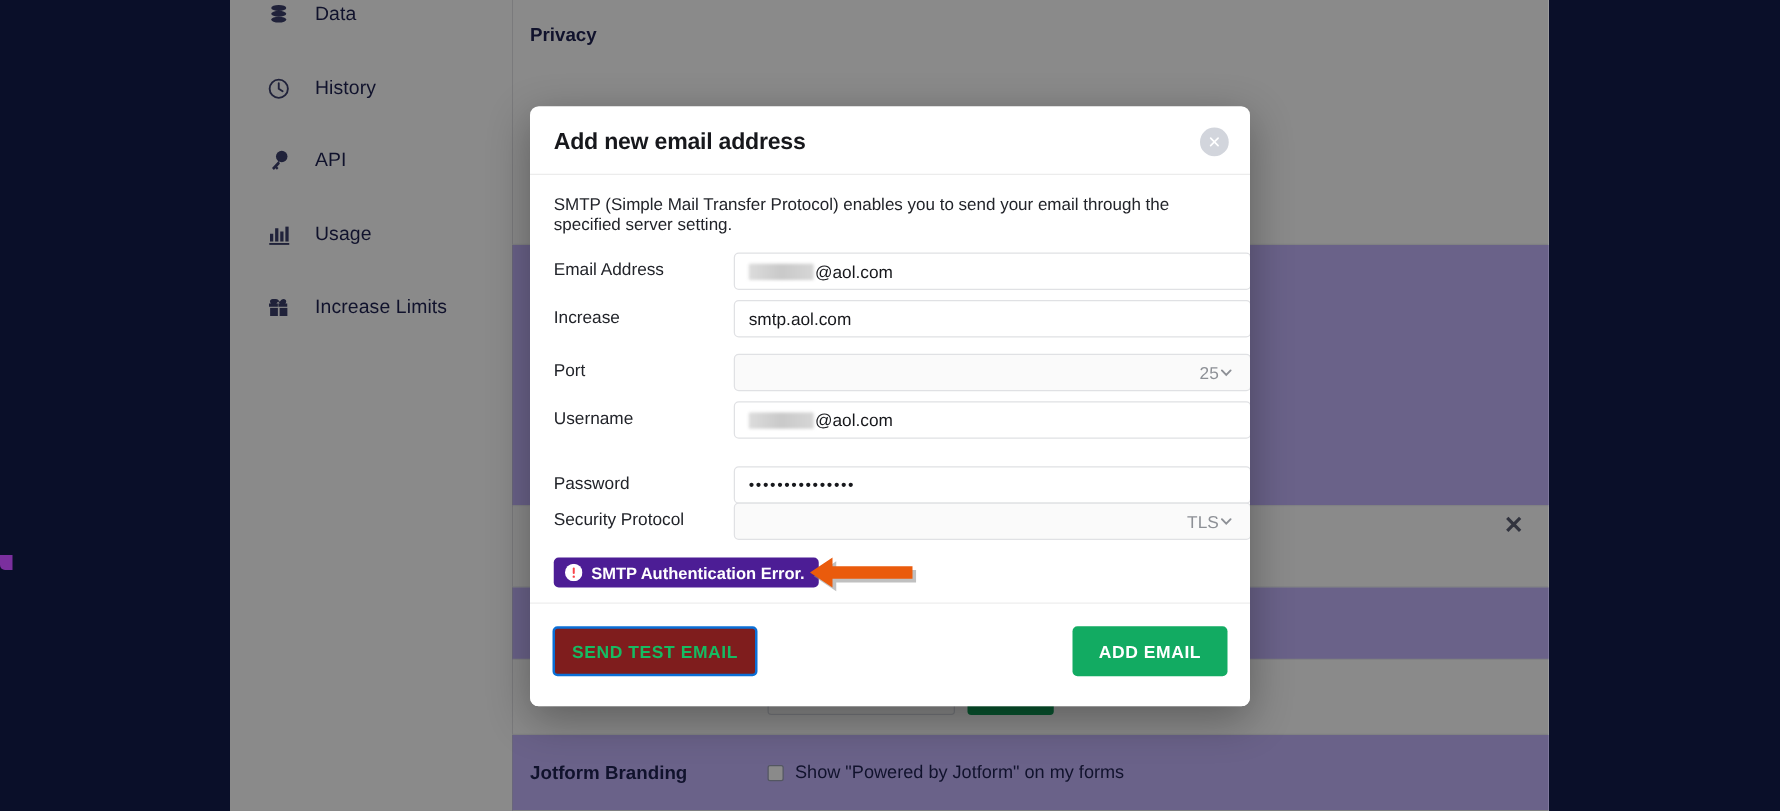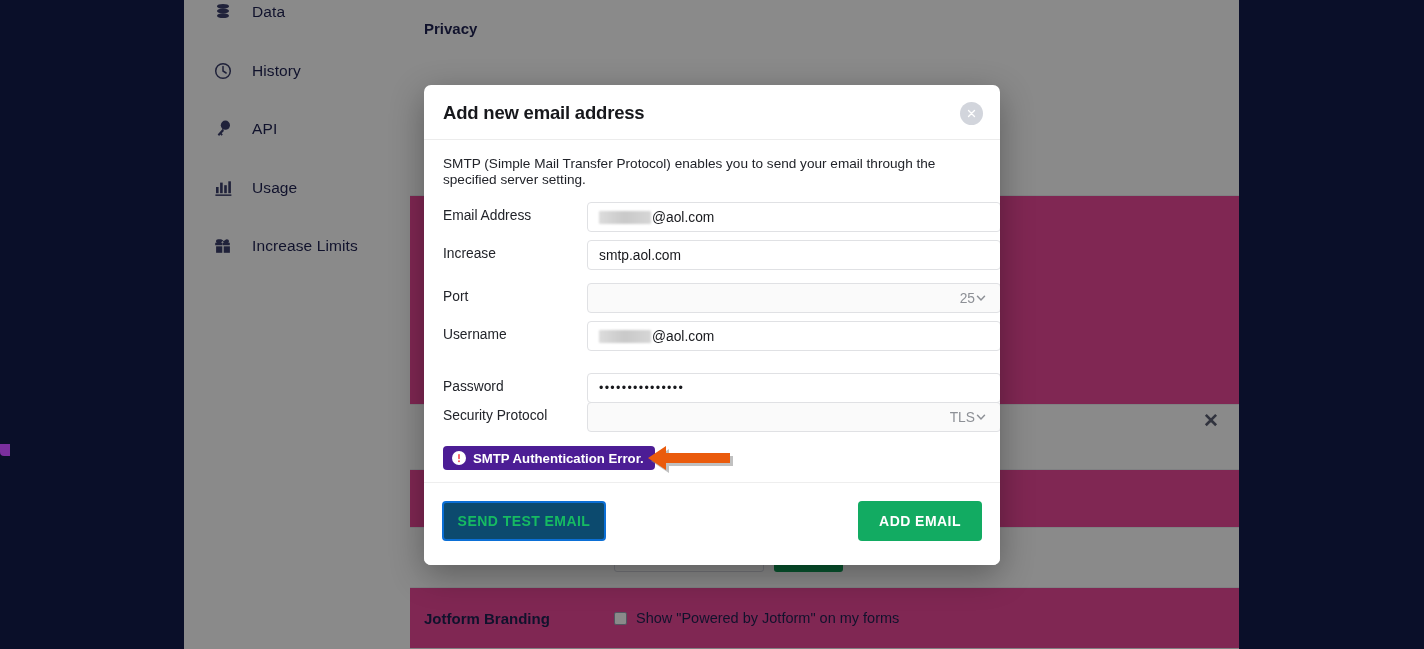--- a/index.html
+++ b/index.html
@@ -32,21 +32,21 @@
   
   .content {
     position: absolute; left: 410px; top: 0; width: 829px; height: 649px;
     background: #ffffff;
   }
   .srow {
     position: absolute; left: 0; width: 829px;
     border-bottom: 1px solid #eceef3;
     background: #ffffff;
   }
-  .srow.alt { background: #ec4899; }
+  .srow.alt { background: #c4b5fd; }
   .srow-title {
     position: absolute; left: 14px; top: 20px;
     font-size: 15px; font-weight: bold; color: #1f2252; white-space: nowrap;
   }
   .srow-body { position: absolute; left: 204px; top: 16px; }
   .cbline { display: flex; align-items: flex-start; gap: 9px; margin-bottom: 11px; }
   .cbox {
     width: 13px; height: 13px; margin-top: 2px; flex: 0 0 13px;
     border: 1px solid #9aa0b4; border-radius: 2px; background: #fff;
   }
@@ -135,21 +135,21 @@
   .arrow { position: absolute; left: 641px; top: 440px; width: 92px; height: 38px; }
 
   
   .modal-foot {
     position: absolute; left: 0; bottom: 0; width: 576px; height: 83px;
     border-top: 1px solid #eeeeee; background: #fff;
   }
   .btn-secondary {
     position: absolute; left: 18px; top: 18px;
     width: 164px; height: 40px; border: 2px solid #0b6fd6; border-radius: 4px;
-    background: #0c4a6e; color: #16bb62; font-size: 14px; font-weight: bold;
+    background: #7f1d1d; color: #16bb62; font-size: 14px; font-weight: bold;
     letter-spacing: .45px;
     display: flex; align-items: center; justify-content: center;
   }
   .btn-primary {
     position: absolute; right: 18px; top: 18px;
     width: 124px; height: 40px; border-radius: 4px; background: #12ab62;
     color: #fff; font-size: 14px; font-weight: bold; letter-spacing: .45px;
     display: flex; align-items: center; justify-content: center;
   }
 </style>

